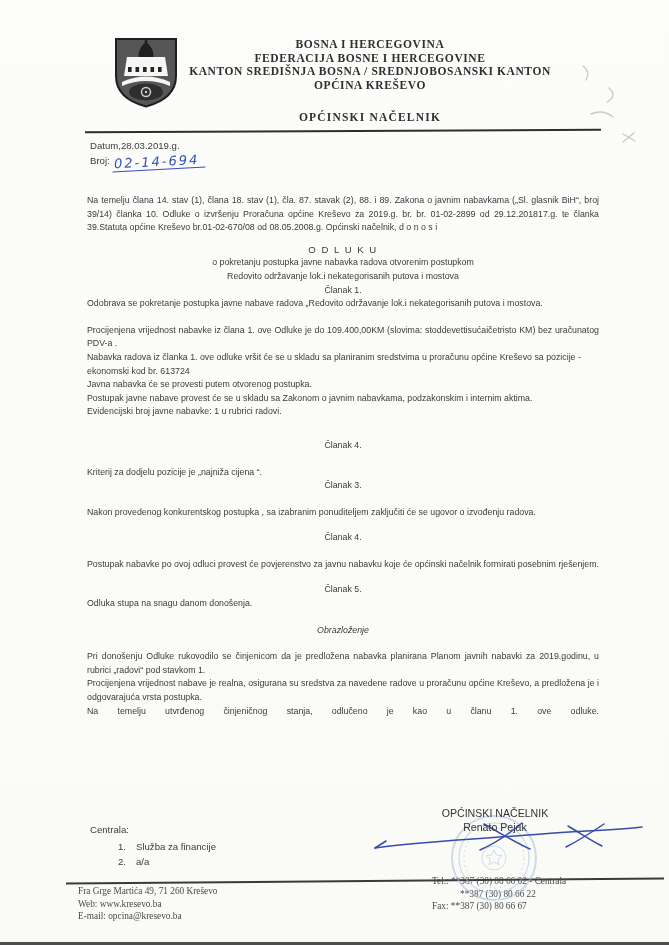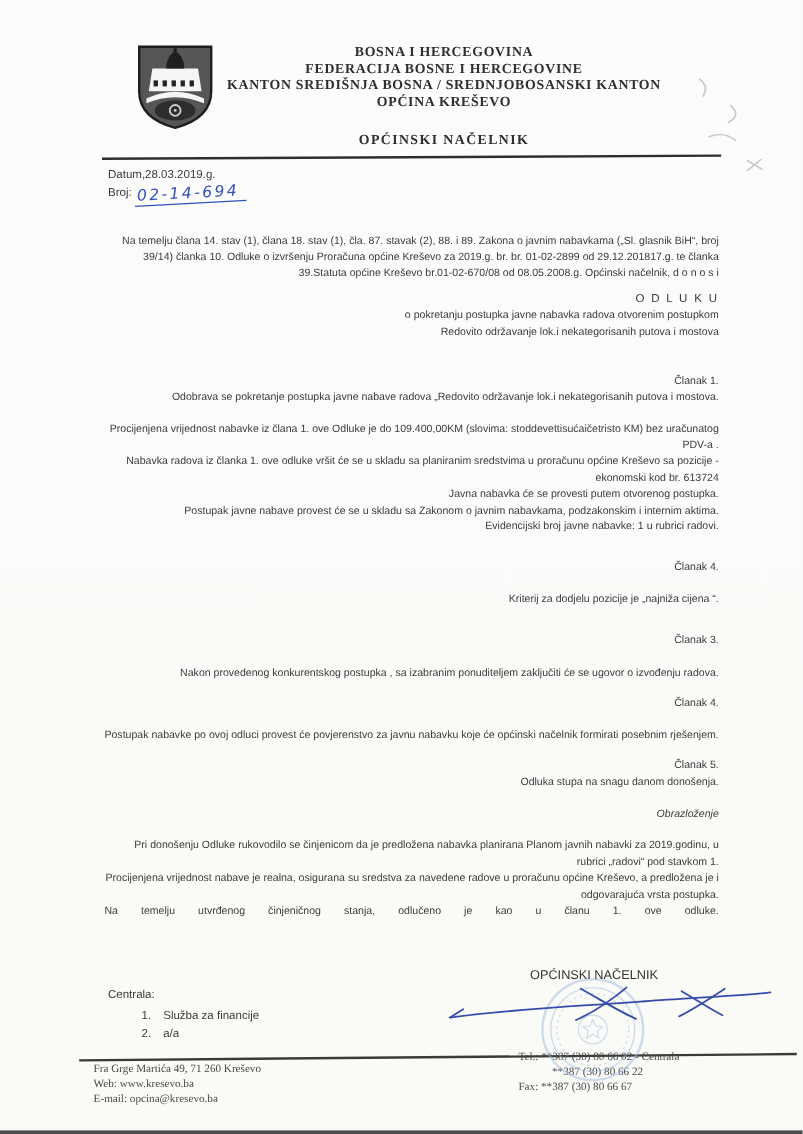--- a/index.html
+++ b/index.html
@@ -22,21 +22,21 @@
   
   .meta{position:absolute;left:90px;top:139px;font-size:9.6px;line-height:13px;}
   .broj-row{margin-top:1px;}
   .handwriting{display:inline-block;font-family:"DejaVu Sans",sans-serif;
        font-style:italic;font-size:13px;letter-spacing:2px;color:#3350bb;
        border-bottom:1.3px solid #3350bb;padding:0 6px 1px 2px;
        transform:rotate(-3deg) translateY(2px);}
   
   .content{position:absolute;left:87px;top:190px;width:512px;
        font-size:8.8px;line-height:13.6px;color:#3b3b3b;}
-  .content p{margin:0;text-align:right;}
+  .content p{margin:0;}
   .just{text-align:justify;}
   .center{text-align:center;}
   .title{font-size:9.6px;letter-spacing:1.5px;}
   .italic{font-style:italic;}
   
   .sig-block{position:absolute;left:380px;top:806px;width:230px;text-align:center;
        font-size:10.6px;line-height:14px;color:#333;z-index:3;}
   .stamp{position:absolute;left:448px;top:812px;z-index:1;opacity:0.5;}
   .signature{position:absolute;left:372px;top:818px;z-index:2;}
   
@@ -106,32 +106,32 @@
     </div>
   </div>
 
   <div class="content">
     <p class="just" style="margin-top:4px">Na temelju člana 14. stav (1), člana 18. stav (1), čla. 87. stavak (2), 88. i 89. Zakona o javnim nabavkama („Sl. glasnik BiH“, broj 39/14) članka 10. Odluke o izvršenju Proračuna općine Kreševo za 2019.g. br. br. 01-02-2899 od 29.12.201817.g. te članka 39.Statuta općine Kreševo br.01-02-670/08 od 08.05.2008.g. Općinski načelnik, d o n o s i</p>
 
     <p class="center title" style="margin-top:8px">O D L U K U</p>
     <p class="center">o pokretanju postupka javne nabavka radova otvorenim postupkom</p>
     <p class="center">Redovito održavanje lok.i nekategorisanih putova i mostova</p>
 
-    <p class="center" style="margin-top:27px">Članak 1.</p>
+    <p class="center" style="">Članak 1.</p>
     <p>Odobrava se pokretanje postupka javne nabave radova „Redovito održavanje lok.i nekategorisanih putova i mostova.</p>
     <p class="just" style="margin-top:13px">Procijenjena vrijednost nabavke iz člana 1. ove Odluke je do 109.400,00KM (slovima: stoddevettisućaičetristo KM) bez uračunatog PDV-a .</p>
     <p>Nabavka radova iz članka 1. ove odluke vršit će se u skladu sa planiranim sredstvima u proračunu općine Kreševo sa pozicije -ekonomski kod br. 613724</p>
     <p>Javna nabavka će se provesti putem otvorenog postupka.</p>
     <p>Postupak javne nabave provest će se u skladu sa Zakonom o javnim nabavkama, podzakonskim i internim aktima.</p>
     <p>Evidencijski broj javne nabavke: 1 u rubrici radovi.</p>
 
     <p class="center" style="margin-top:20px">Članak 4.</p>
     <p style="margin-top:13px">Kriterij za dodjelu pozicije je „najniža cijena “.</p>
 
-    <p class="center" style="margin-top:21px">Članak 3.</p>
+    <p class="center" style="margin-top:0">Članak 3.</p>
     <p style="margin-top:13px">Nakon provedenog konkurentskog postupka , sa izabranim ponuditeljem zaključiti će se ugovor o izvođenju radova.</p>
 
     <p class="center" style="margin-top:12px">Članak 4.</p>
     <p style="margin-top:13px">Postupak nabavke po ovoj odluci provest će povjerenstvo za javnu nabavku koje će općinski načelnik formirati posebnim rješenjem.</p>
 
     <p class="center" style="margin-top:12px">Članak 5.</p>
     <p>Odluka stupa na snagu danom donošenja.</p>
 
     <p class="center italic" style="margin-top:13px">Obrazloženje</p>
     <p class="just" style="margin-top:13px">Pri donošenju Odluke rukovodilo se činjenicom da je predložena nabavka planirana Planom javnih nabavki za 2019.godinu, u rubrici „radovi“ pod stavkom 1.</p>
@@ -146,20 +146,21 @@
         <circle cx="46" cy="46" r="35" stroke-width="1.2"></circle>
         <circle cx="46" cy="46" r="30" stroke-width="1" stroke-dasharray="2,3"></circle>
         <circle cx="46" cy="46" r="12" stroke-width="1"></circle>
         <path d="M46,38 l2.4,5 5.6,.6 -4.2,3.8 1.2,5.6 -5,-2.9 -5,2.9 1.2,-5.6 -4.2,-3.8 5.6,-.6 Z" stroke-width="1"></path>
       </g>
     </svg>
   </div>
 
   <div class="sig-block">
     <div>OPĆINSKI NAČELNIK</div>
+    <div>Renato Pejak</div>
   </div>
 
   <div class="signature">
     <svg width="275" height="42" viewBox="0 0 275 42">
       <g stroke="#2c43a6" stroke-width="1.5" fill="none" stroke-linecap="round" opacity="0.95">
         <path d="M3,30 L14,23"></path>
         <path d="M3,30 C50,23 120,20 170,16 C210,13 245,12 270,9"></path>
         <path d="M112,6 C130,16 146,26 158,31"></path>
         <path d="M150,5 C138,15 122,26 108,32"></path>
         <path d="M196,8 C208,15 220,23 230,28"></path>

